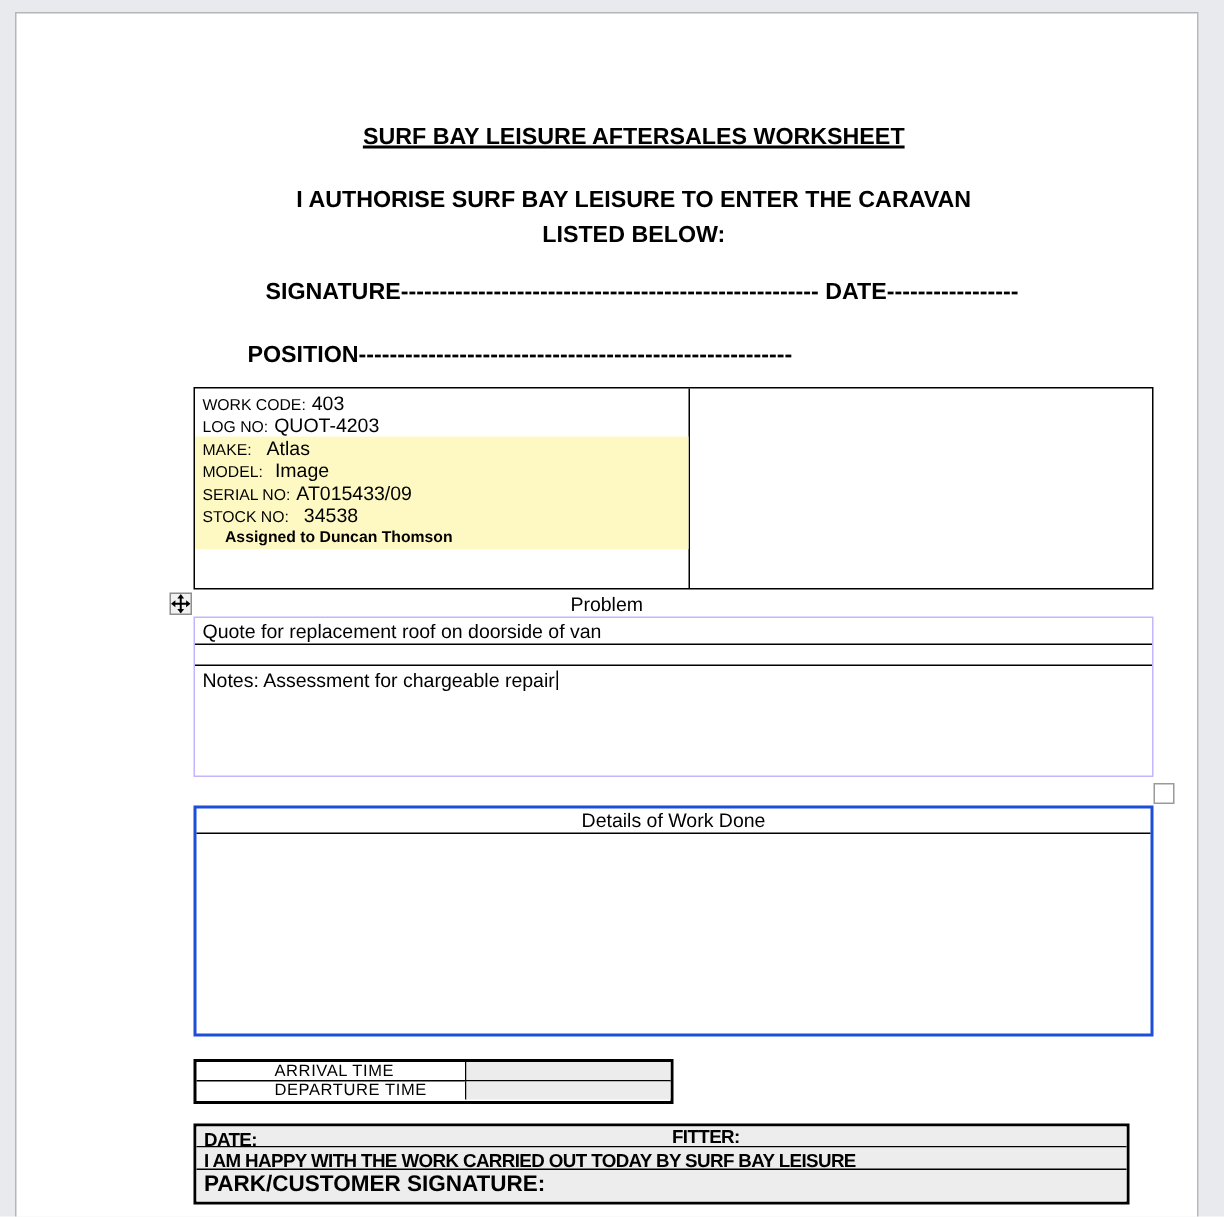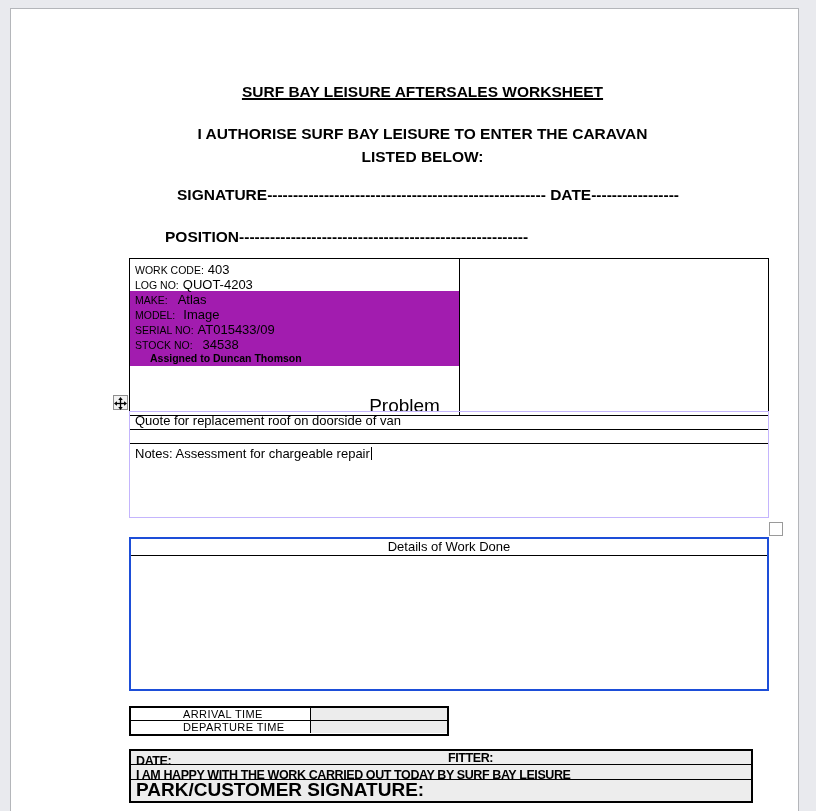--- a/index.html
+++ b/index.html
@@ -16,37 +16,37 @@
     background:#fff;
     border:1px solid #b4b6ba;
   }
   .abs { position:absolute; }
   .center { left:0; width:100%; text-align:center; }
   .h-bold { font-weight:bold; font-size:15.5px;padding-left:36px; }
   .title-text { text-decoration:underline; text-decoration-thickness:1.5px; }
   .auth { line-height:23px; }
 
   
-  .info-table { left:118px; top:249px; width:640px; height:158px; border:1px solid #000; display:flex; }
+  .info-table { left:118px; top:249px; width:640px; height:135px; border:1px solid #000; display:flex; }
   .info-left { width:330px; border-right:1px solid #000; padding-top:2px; position:relative; }
   .info-row { height:15px; line-height:15px; padding-left:5px; white-space:pre; }
-  .shade-block { background:#a21caf; }
+  .shade-block { background:#fef9c3; }
   .lbl { font-size:10.5px; }
   .val { font-size:13px; margin-left:4px; }
   .gap10 { margin-left:10px; } .gap8 { margin-left:8px; } .gap14 { margin-left:14px; }
   .assigned { font-size:10.5px; font-weight:bold; height:15px; line-height:15px; padding-left:20px; }
   .info-right { flex:1; position:relative; }
   .addr-label { left:5px; top:3px; font-size:10.5px; }
   .addr-line { left:5px; font-size:10.5px; font-weight:bold; white-space:pre; }
   .pitch-row { left:5px; top:93px; }
   .tel-row { left:0; bottom:0; width:100%; height:14px; border-top:1px solid #000; padding-left:5px; font-size:10.5px; line-height:13px; }
   .tel-val { font-weight:bold; margin-left:3px; }
 
   
-  .problem-label { top:386px; font-size:19px; }
+  .problem-label { top:386px; font-size:13px; }
   .problem-table { left:118px; top:402px; width:640px; border:1px solid #c4b5fd; }
   .prob-quote { height:18px; line-height:17px; padding-left:5px; font-size:13px; border-bottom:1px solid #000; }
   .prob-spacer { height:14px; border-bottom:1px solid #000; }
   .prob-notes { height:73px; padding:2px 5px; font-size:13px; }
   .cursor { display:inline-block; width:1.5px; height:13px; background:#000; vertical-align:-2px; margin-left:1px; }
 
   
   .move-handle { left:102px; top:386px; width:15px; height:15px; border:1px solid #8f8f8f; background:#f2f2f2; }
   .resize-handle { left:758px; top:513px; width:14px; height:14px; border:1px solid #9a9a9a; background:#fff; }
 
@@ -63,21 +63,21 @@
   .time-value { flex:1; background:#ececec; }
 
   
   .footer-table { left:118px; top:740px; width:624px; height:54px; border:2px solid #000; }
   .f-row { background:#ededed; position:relative; }
   .f-row1 { height:14px; border-bottom:1px solid #000; }
   .f-row2 { height:15px; border-bottom:1px solid #000; }
   .f-row3 { height:21px; }
   .cond { font-size:12.5px; font-weight:bold; letter-spacing:-0.4px; line-height:14px; padding-left:5px; white-space:nowrap; }
   .fitter { position:absolute; left:312px; top:0; }
-  .sig-big { font-size:19px; font-weight:bold; line-height:20px; padding-left:5px; }
+  .sig-big { font-size:15px; font-weight:bold; line-height:20px; padding-left:5px; }
 </style>
 </head>
 <body>
 
 <div class="page">
 
   <div class="abs center h-bold" style="top:74px;">
     <span class="title-text">SURF BAY LEISURE AFTERSALES WORKSHEET</span>
   </div>
 

